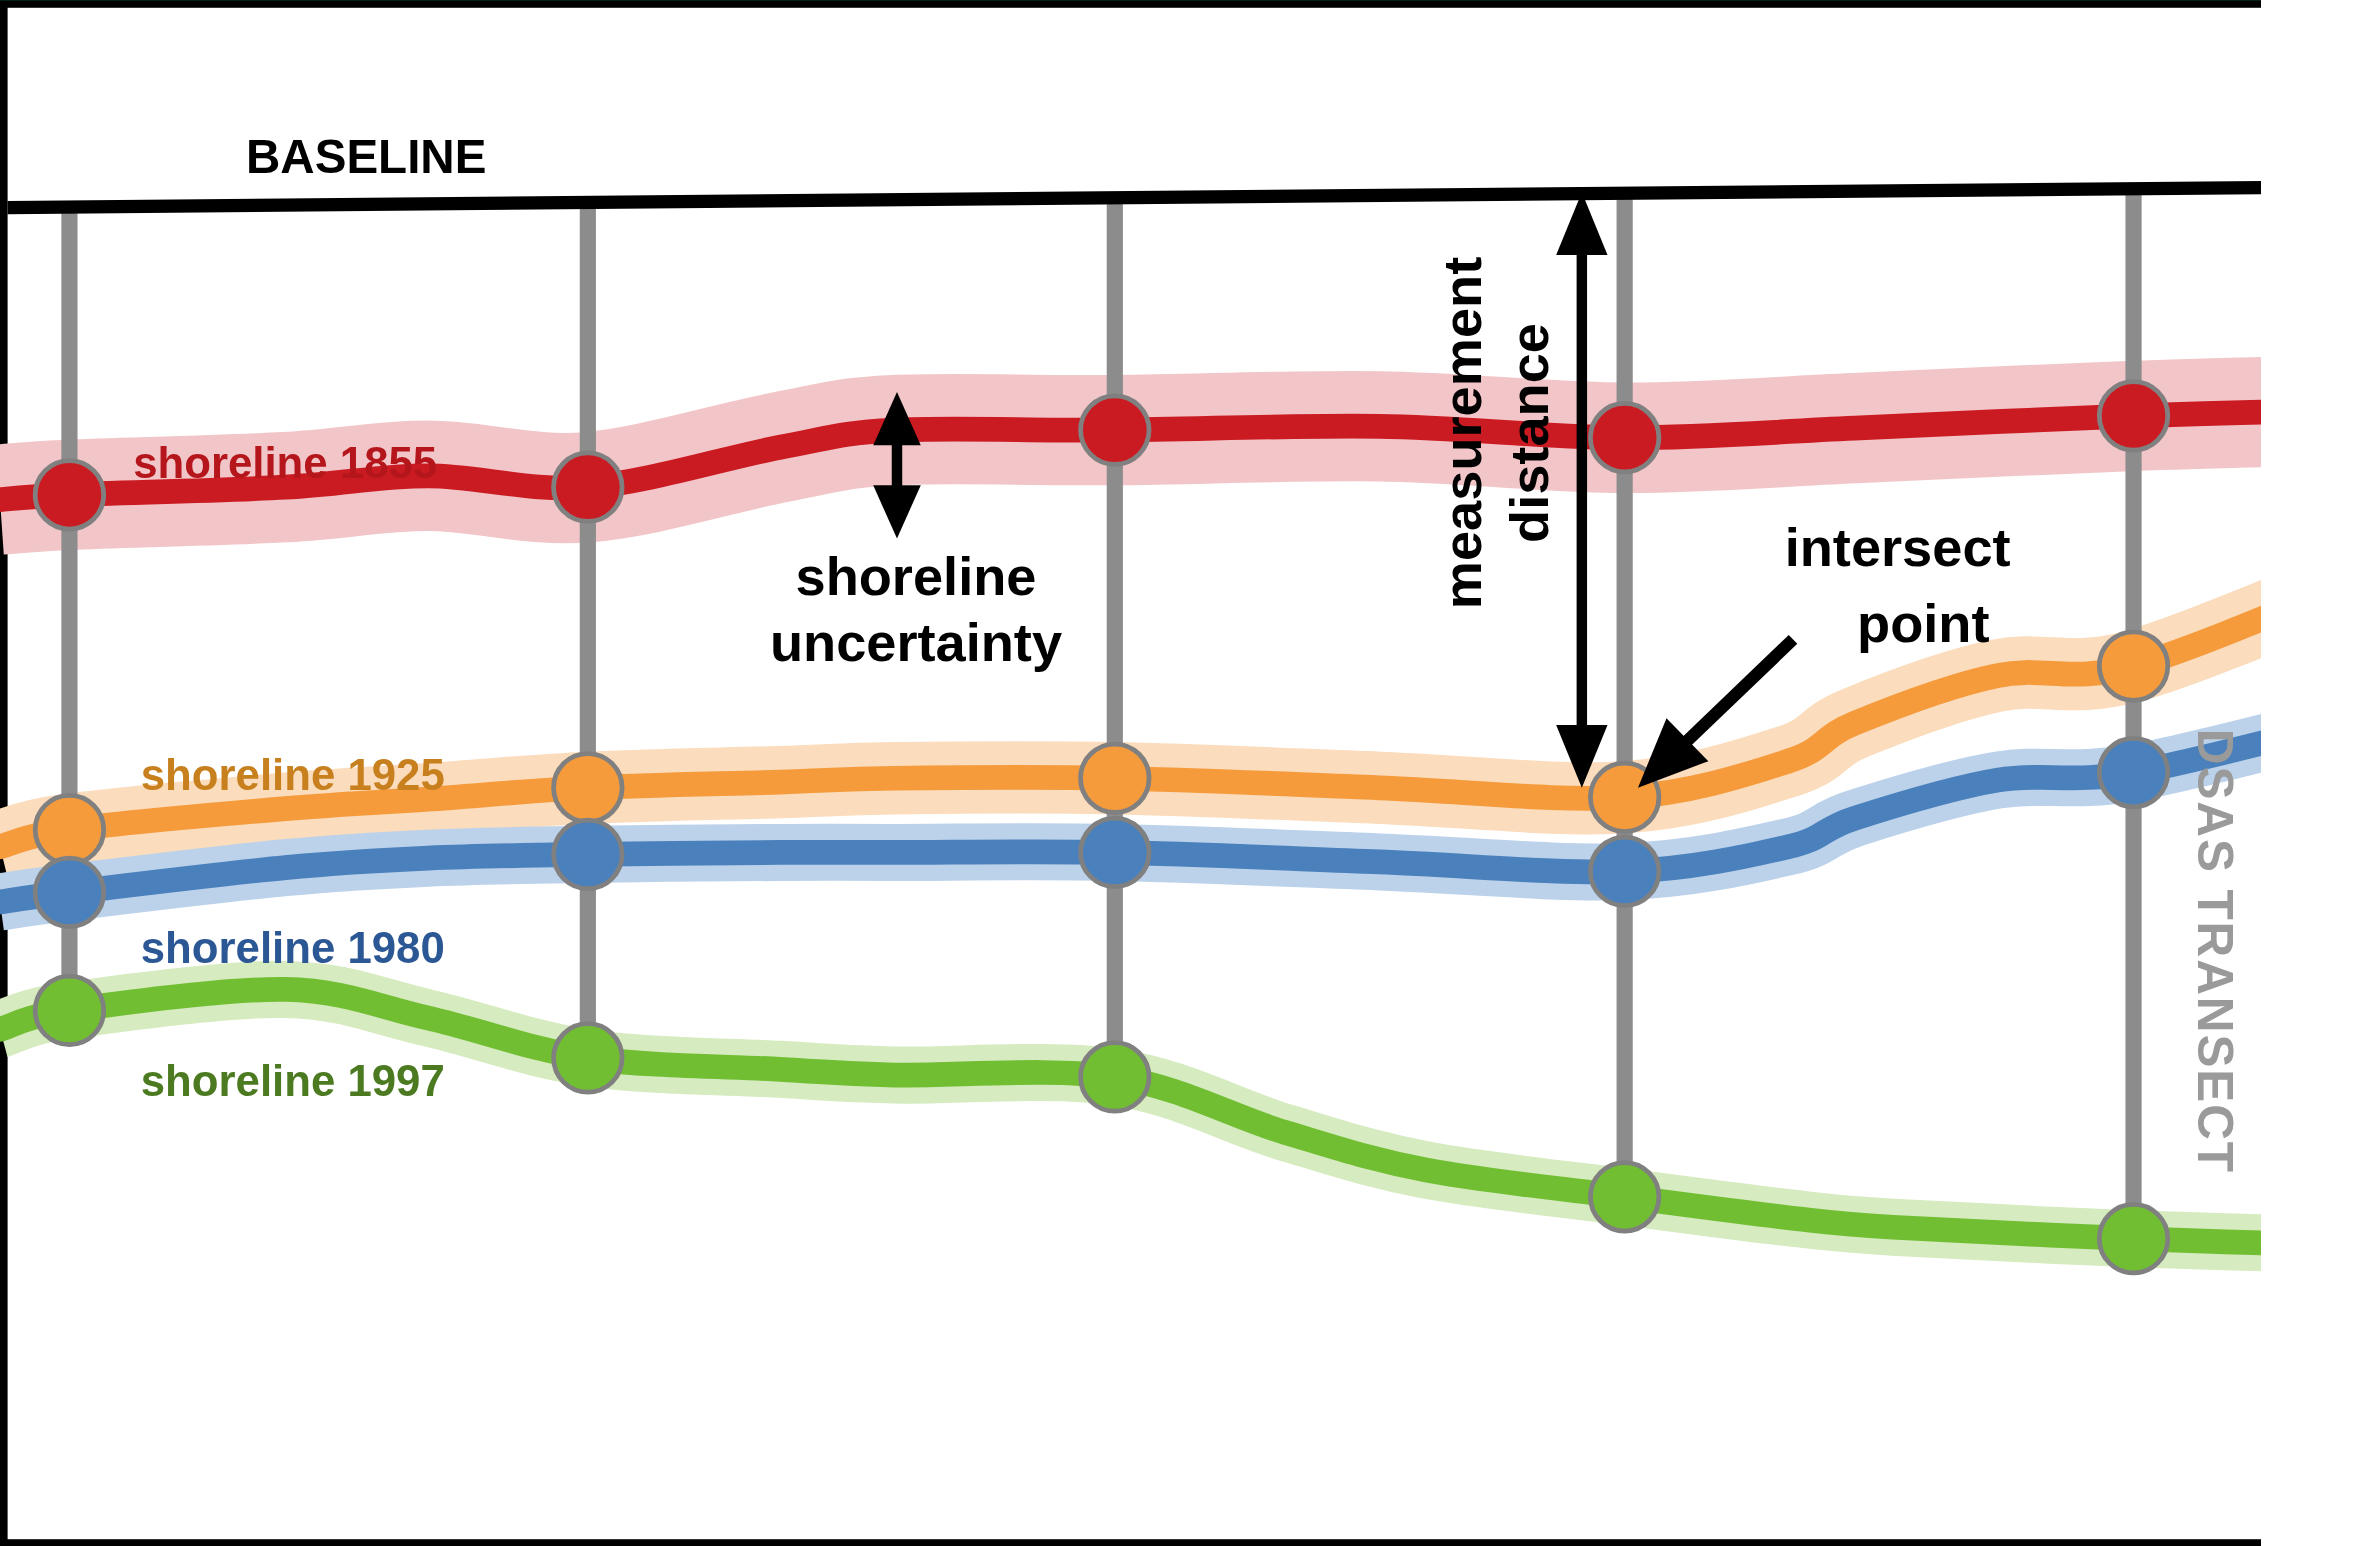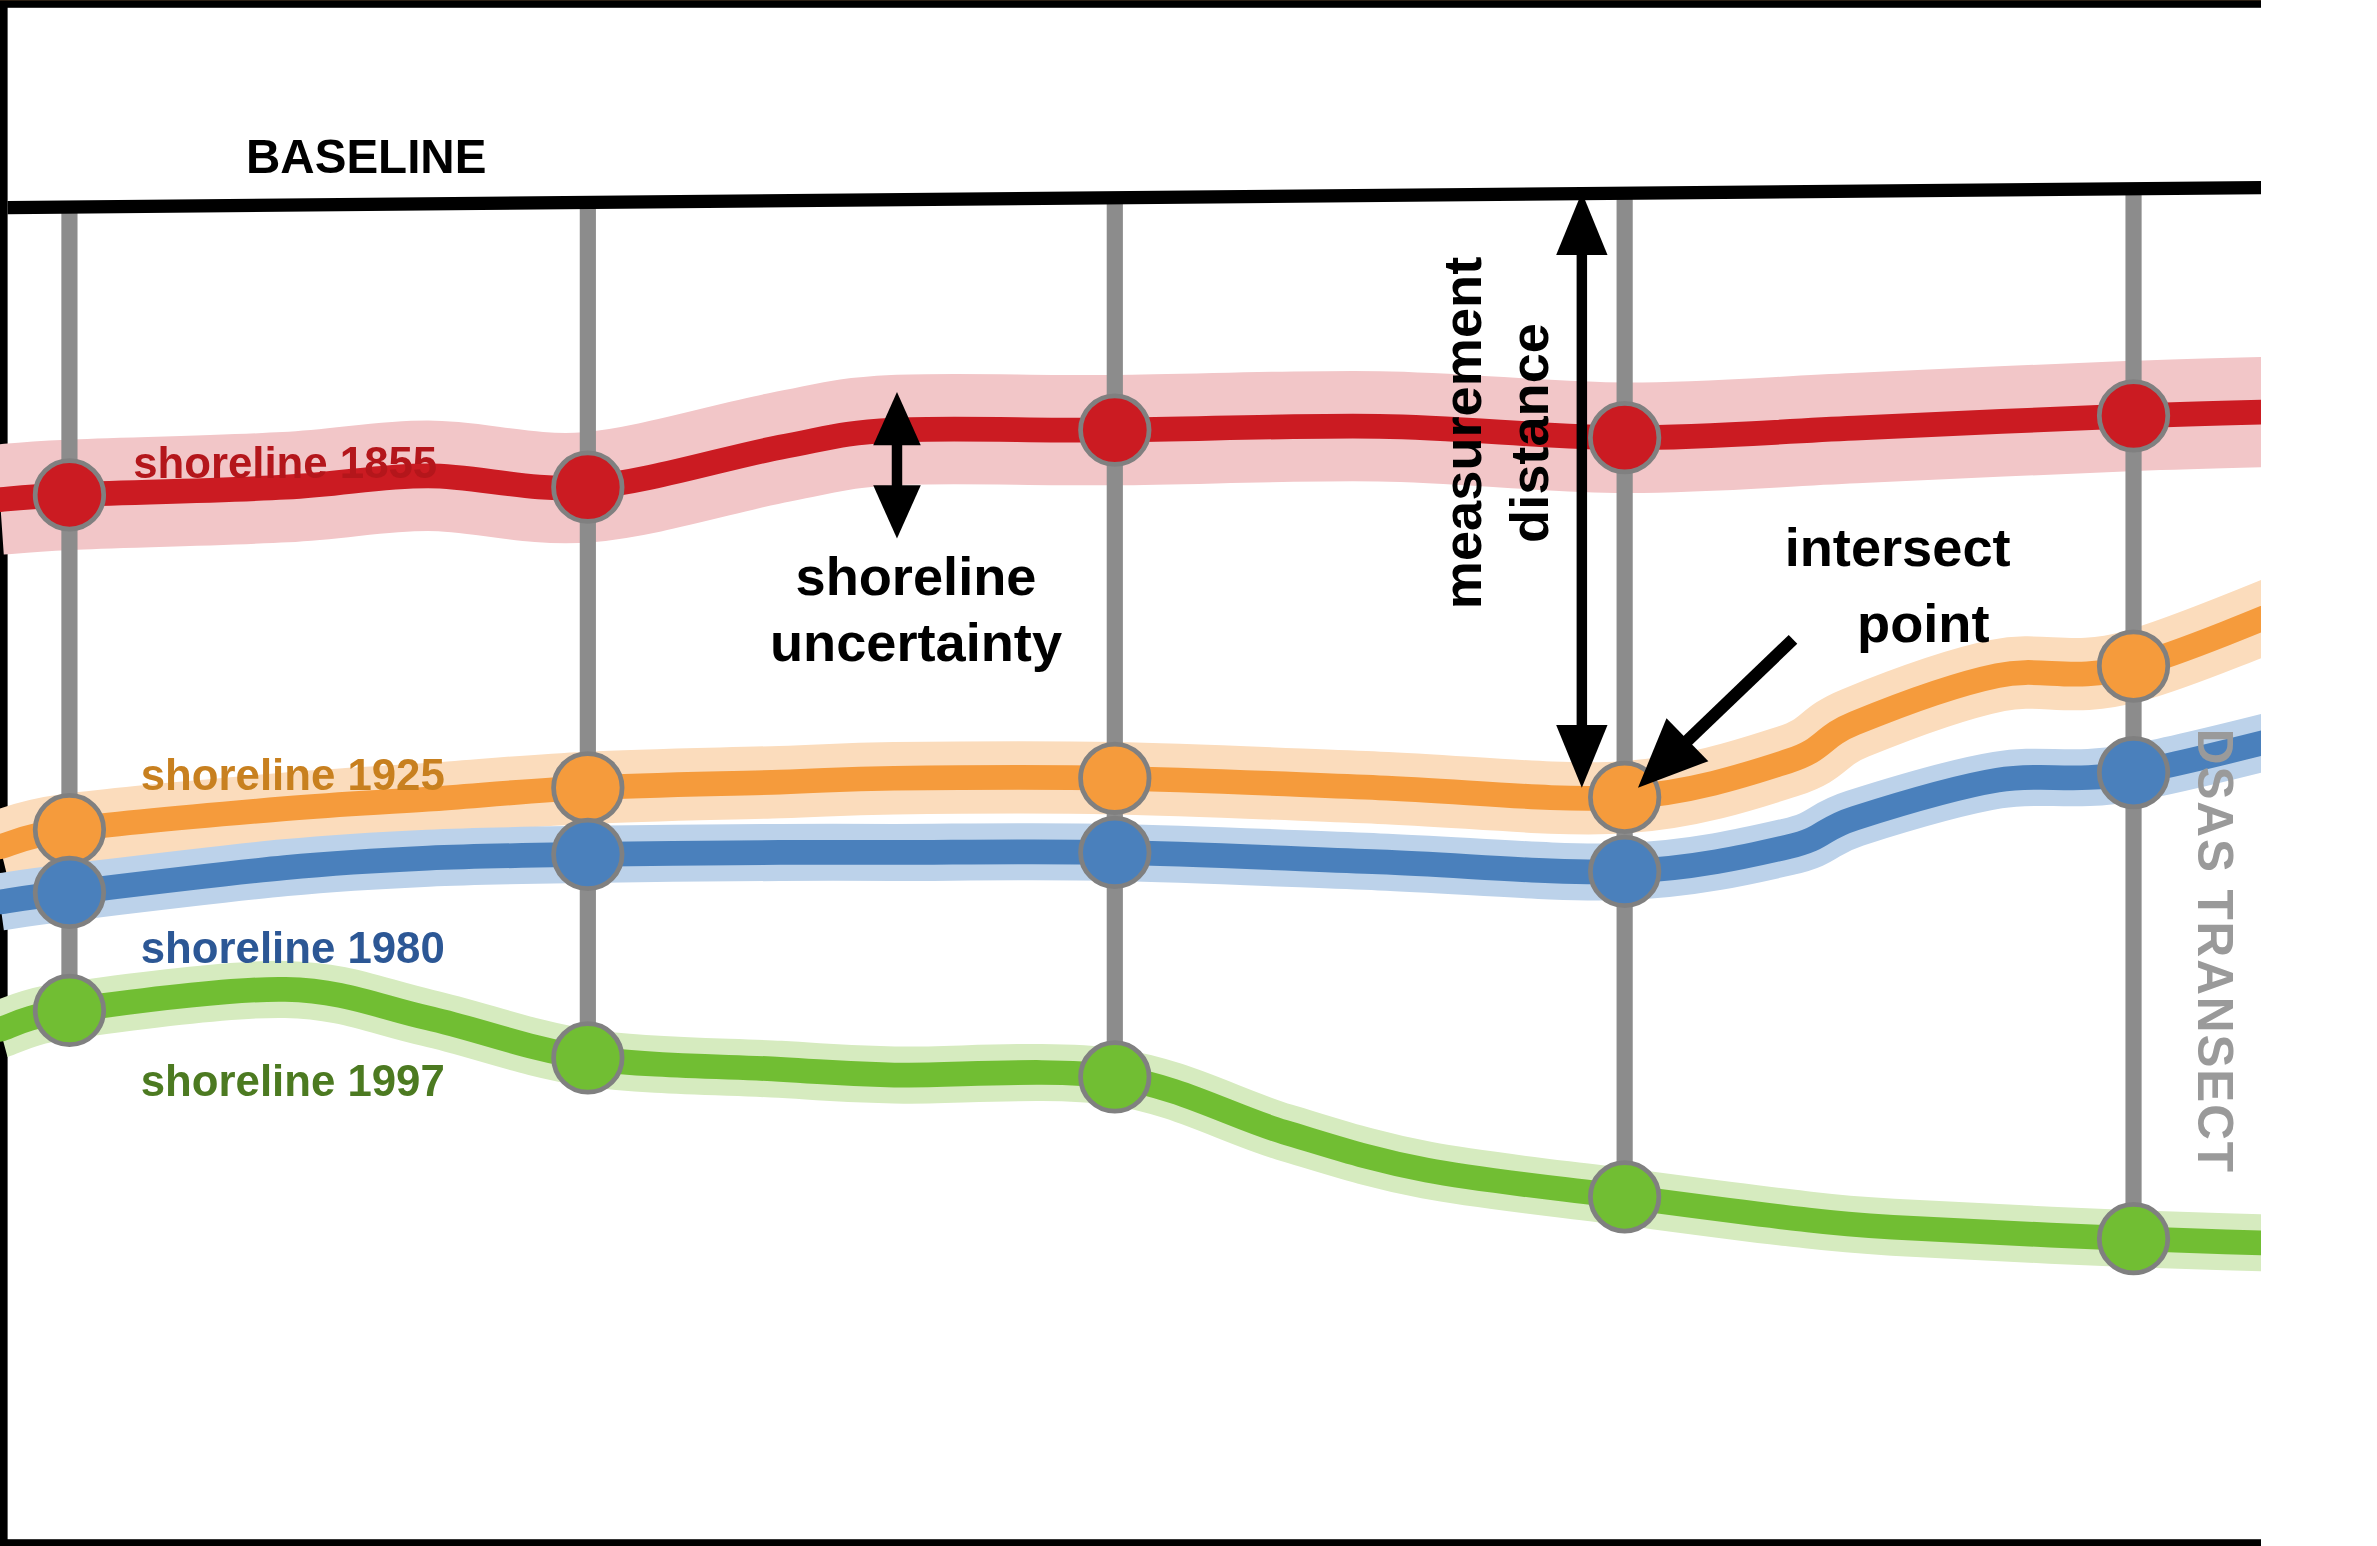--- a/index.html
+++ b/index.html
@@ -7,21 +7,21 @@
     padding: 0;
     background: #ffffff;
   }
   body {
     font-family: "Liberation Sans", sans-serif;
   }
   #stage {
     position: relative;
     width: 2261px;
     height: 1547px;
-    background: #fdba74;
+    background: #14b8a6;
     overflow: hidden;
   }
   #diagram { display: block; }
   .lbl {
     font-family: "Liberation Sans", sans-serif;
     font-weight: bold;
     dominant-baseline: middle;
   }
 </style>
 </head>

